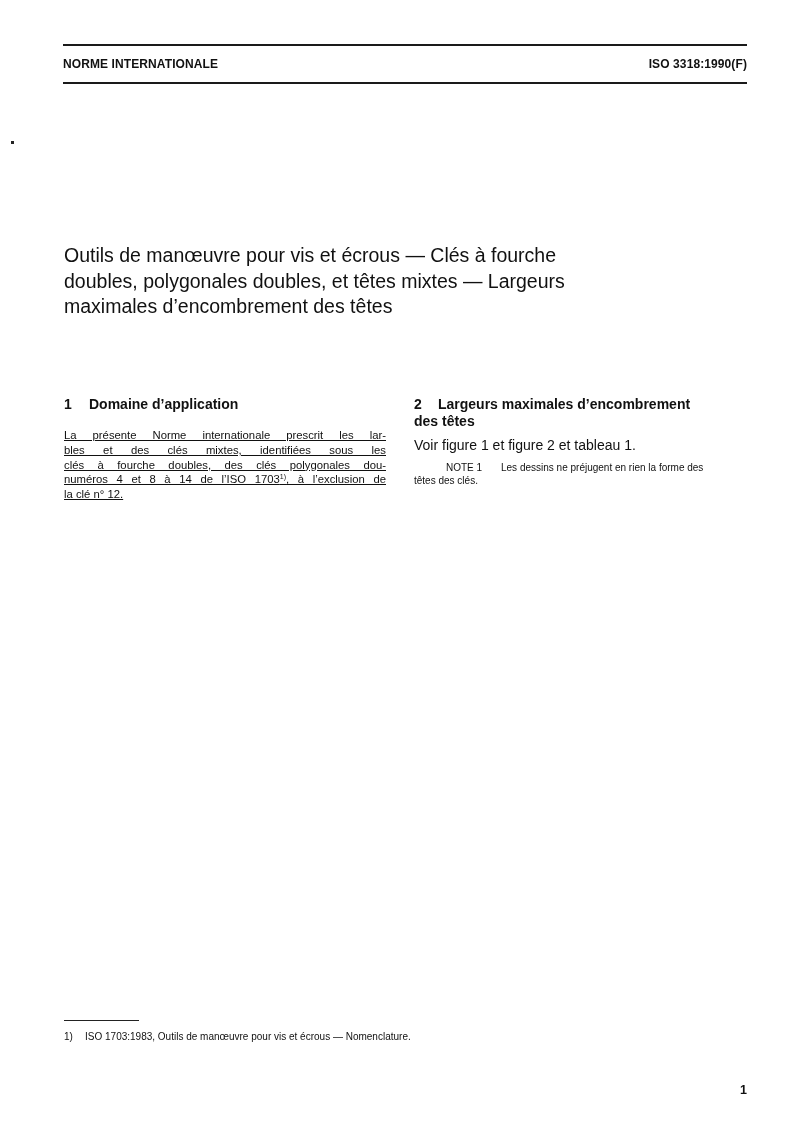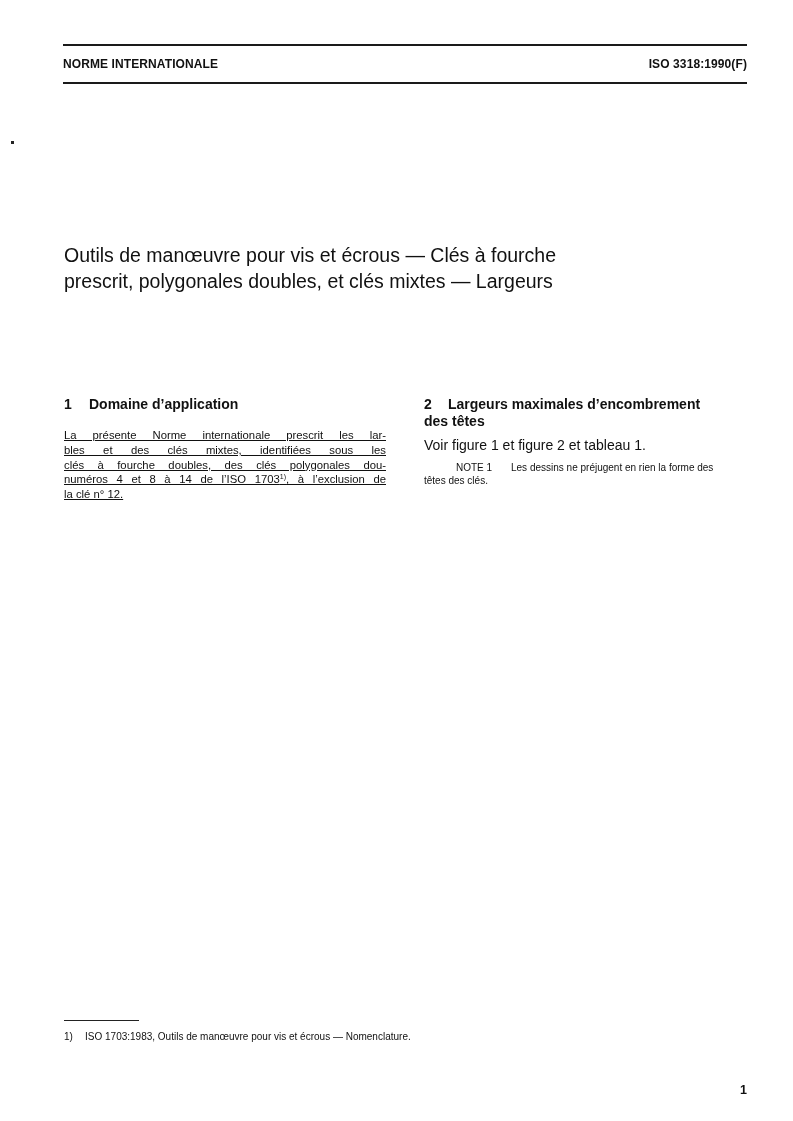--- a/index.html
+++ b/index.html
@@ -52,21 +52,21 @@
       line-height: 25.5px;
       margin: 0;
     }
     .title span { display: block; white-space: nowrap; }
     .col {
       position: absolute;
       top: 396px;
       width: 322px;
     }
     .col.left { left: 64px; }
-    .col.right { left: 424px; }
+    .col.right { left: 414px; }
     .section-heading {
       font-weight: bold;
       font-size: 14px;
       line-height: 17px;
       margin: 0;
       white-space: nowrap;
     }
     .section-heading .num { display: inline-block; width: 25px; }
     .col.right .section-heading .num { width: 24px; }
     .body-text {
@@ -127,21 +127,22 @@
 
 <div class="rule top"></div>
 <div class="header-left">NORME INTERNATIONALE</div>
 <div class="header-right">ISO 3318:1990(F)</div>
 <div class="rule bottom"></div>
 
 <div class="stray-dot"></div>
 
 <h1 class="title">
   <span>Outils de manœuvre pour vis et écrous — Clés à fourche</span>
-  <span>prescrit, polygonales doubles, et clés mixtes — Largeurs</span>
+  <span>doubles, polygonales doubles, et têtes mixtes — Largeurs</span>
+  <span>maximales d’encombrement des têtes</span>
 </h1>
 
 <div class="col left">
   <h2 class="section-heading">
     <span class="num">1</span><span>Domaine d’application</span>
   </h2>
   <p class="body-text">
     <span class="line">La présente Norme internationale prescrit les lar-</span>
     <span class="line">bles et des clés mixtes, identifiées sous les</span>
     <span class="line">clés à fourche doubles, des clés polygonales dou-</span>

